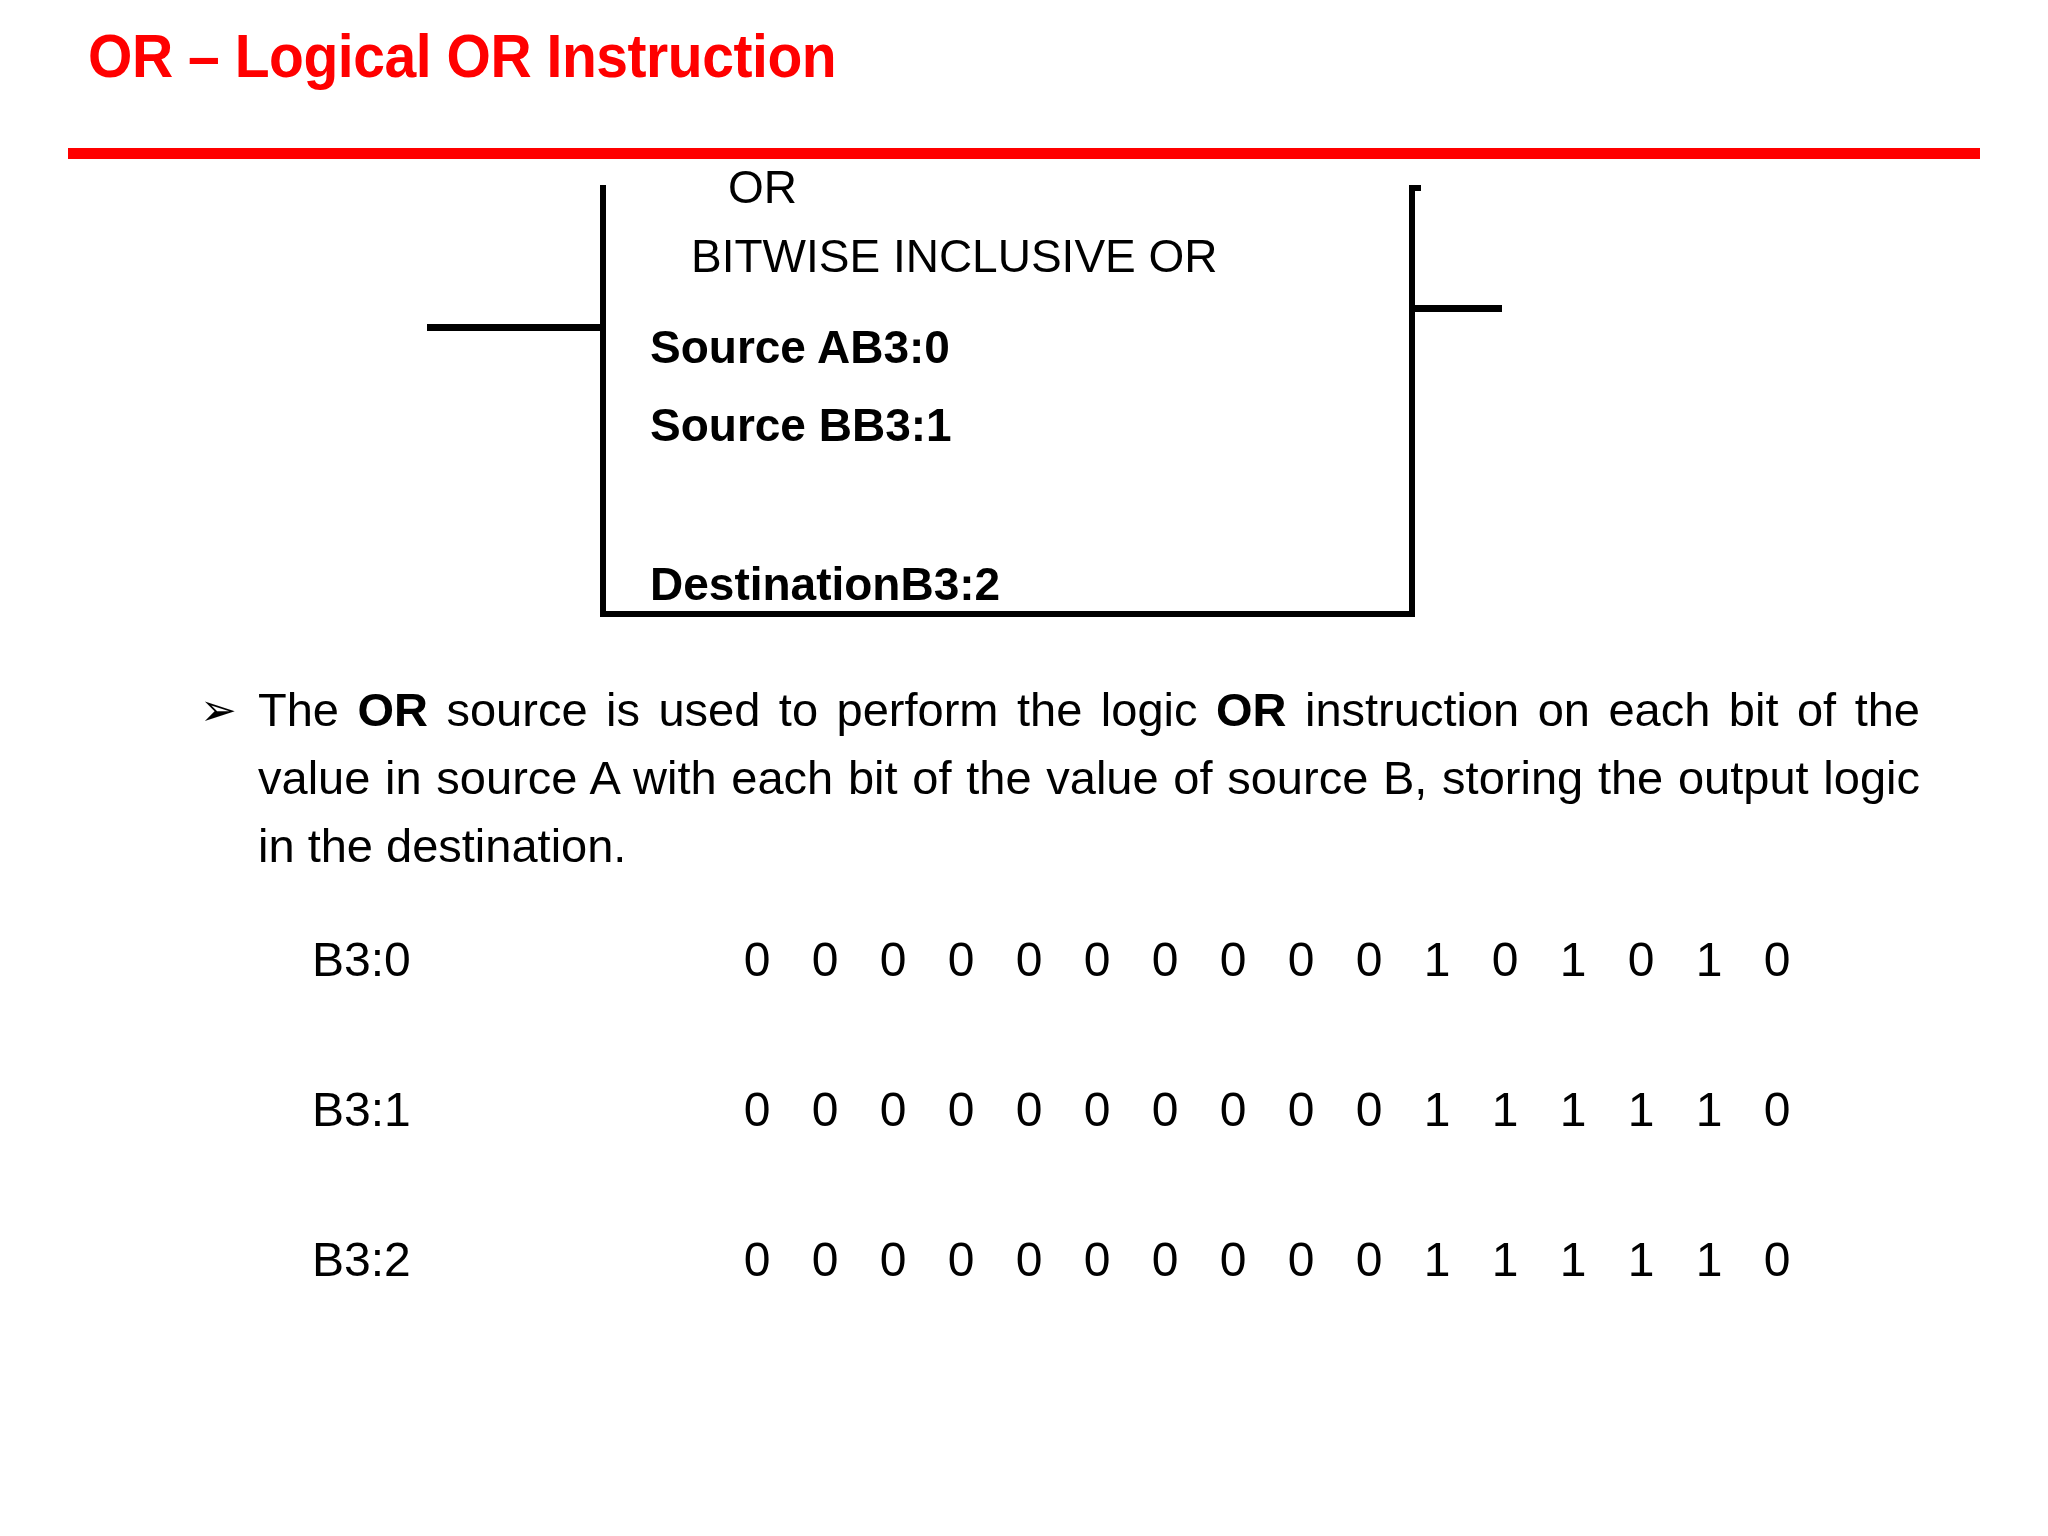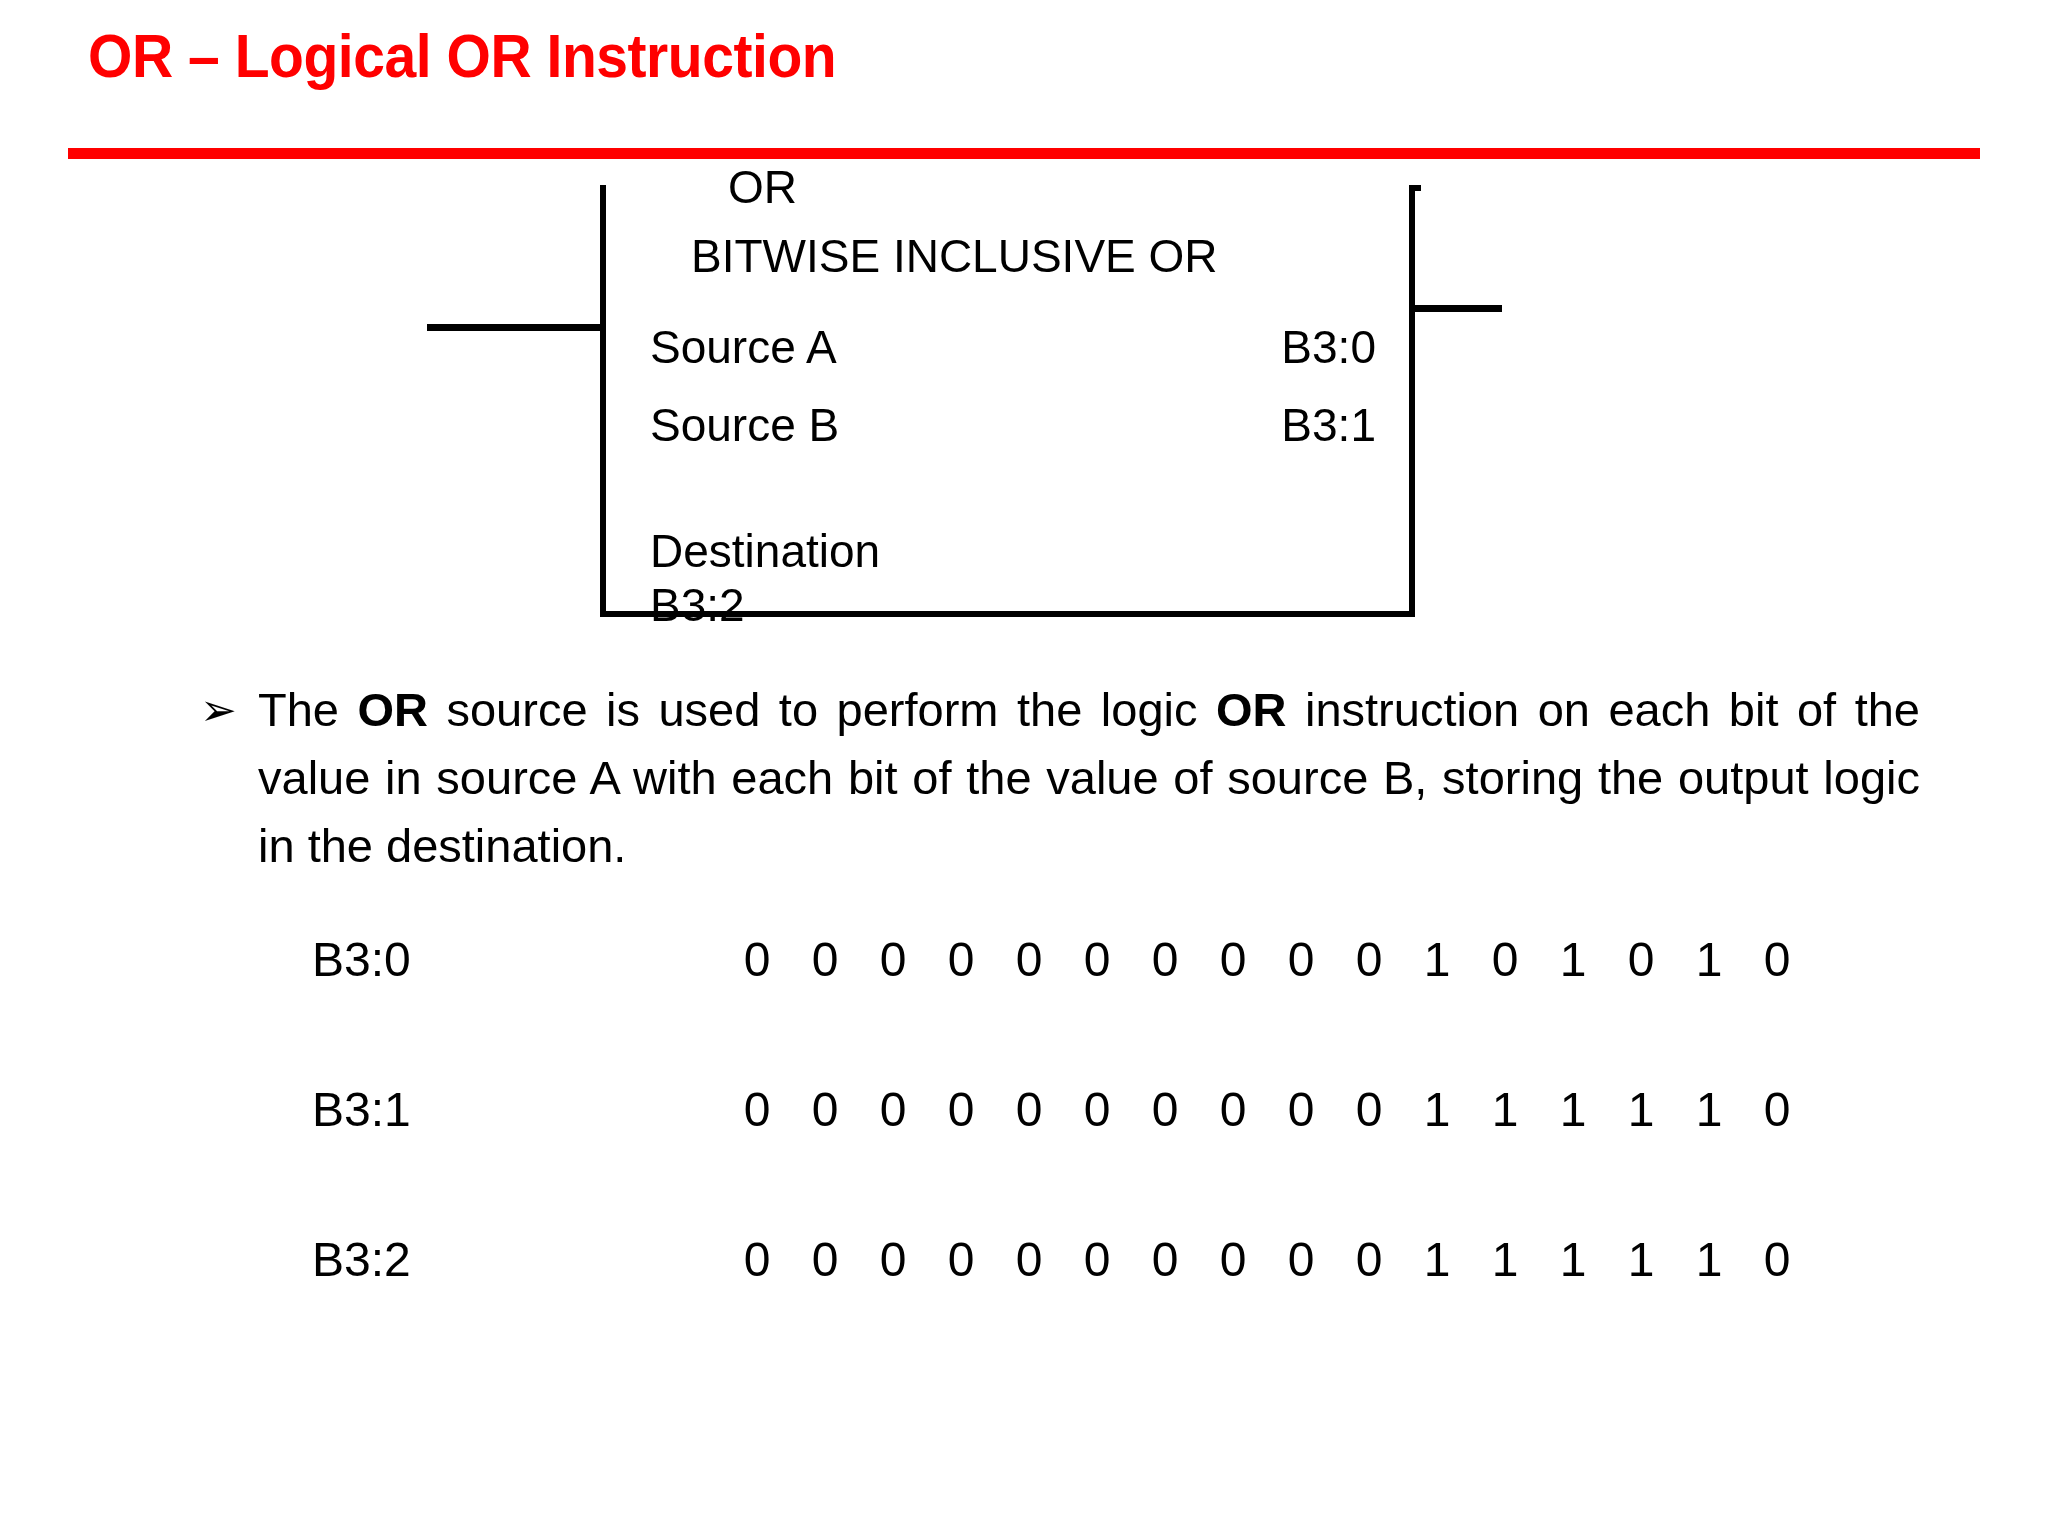--- a/index.html
+++ b/index.html
@@ -89,28 +89,29 @@
     top: 228px;
     font-size: 46px;
     line-height: 56px;
     white-space: nowrap;
   }
   .operand-row {
     position: absolute;
     left: 650px;
     width: 740px;
     display: flex;
-    justify-content: space-between;
+    justify-content: flex-start;
     align-items: baseline;
     font-size: 46px;
     white-space: nowrap;
+    font-weight: bold;
   }
   #operand-row-0 { top: 320px; }
   #operand-row-1 { top: 398px; }
-  #operand-row-2 { top: 524px; flex-direction: column; }
+  #operand-row-2 { top: 557px; }
   .operand-value { padding-right: 14px; }
 
   
   #input-rung {
     position: absolute;
     left: 427px;
     top: 324px;
     width: 176px;
     height: 7px;
     background: #000;

